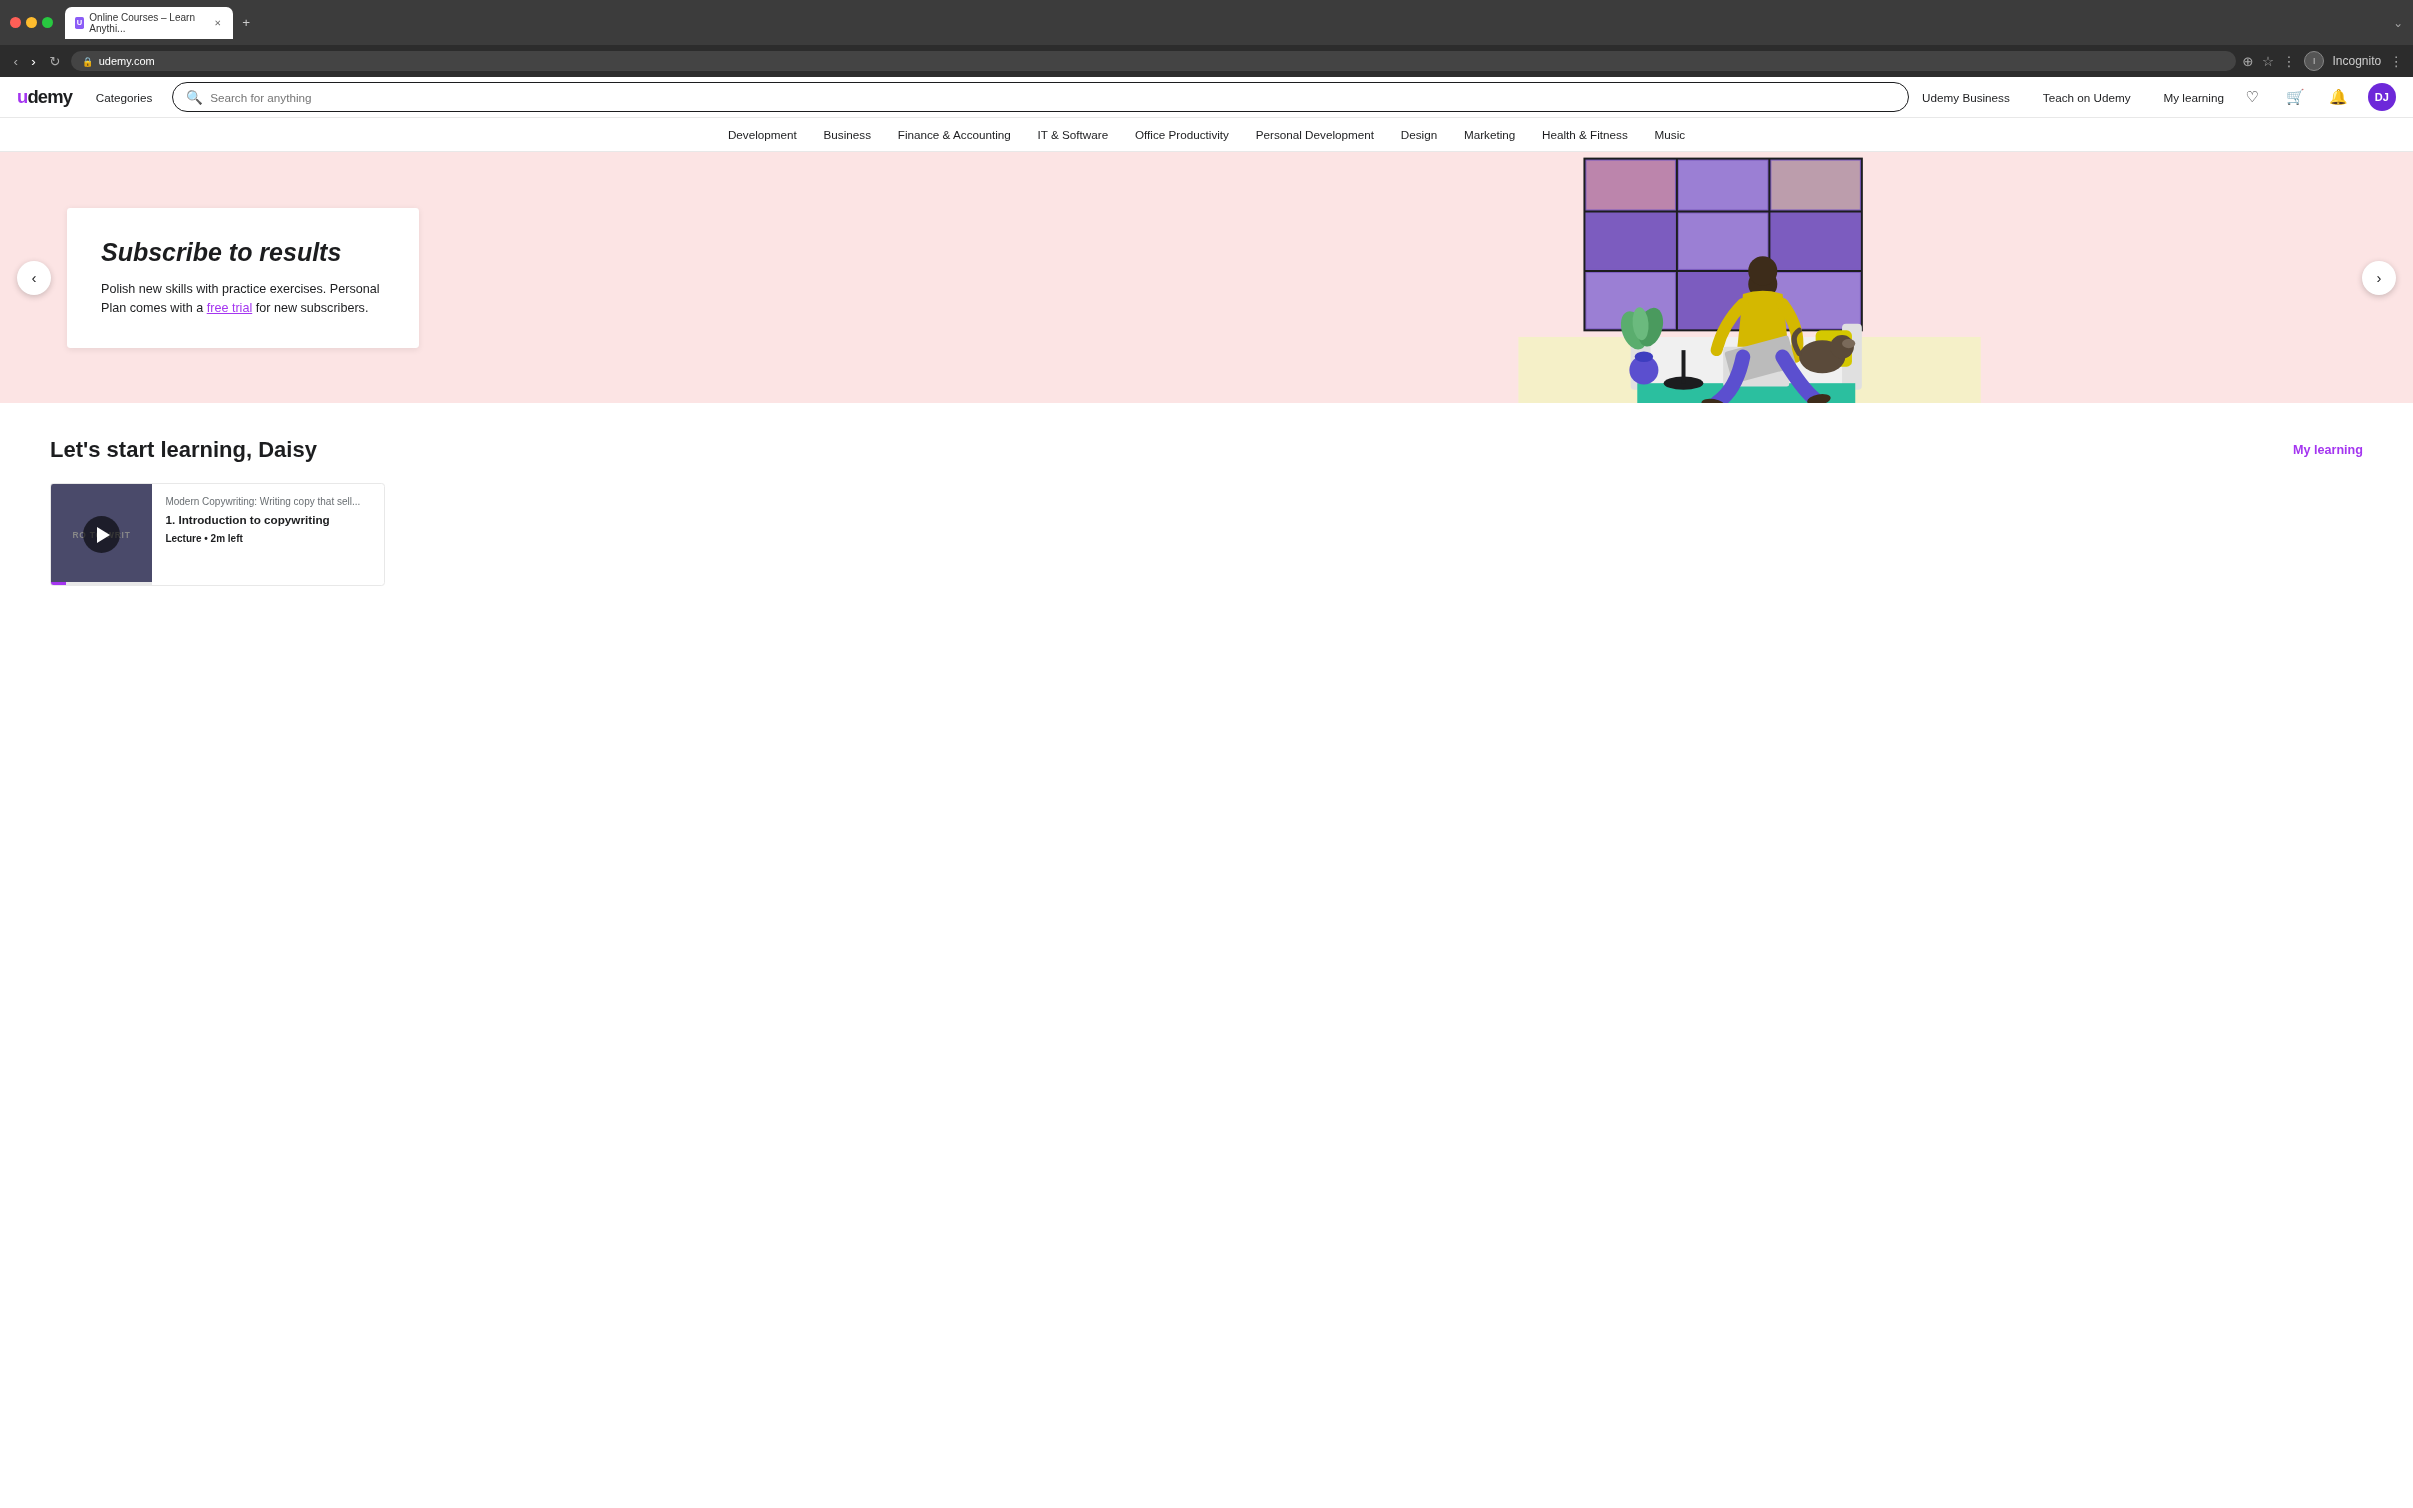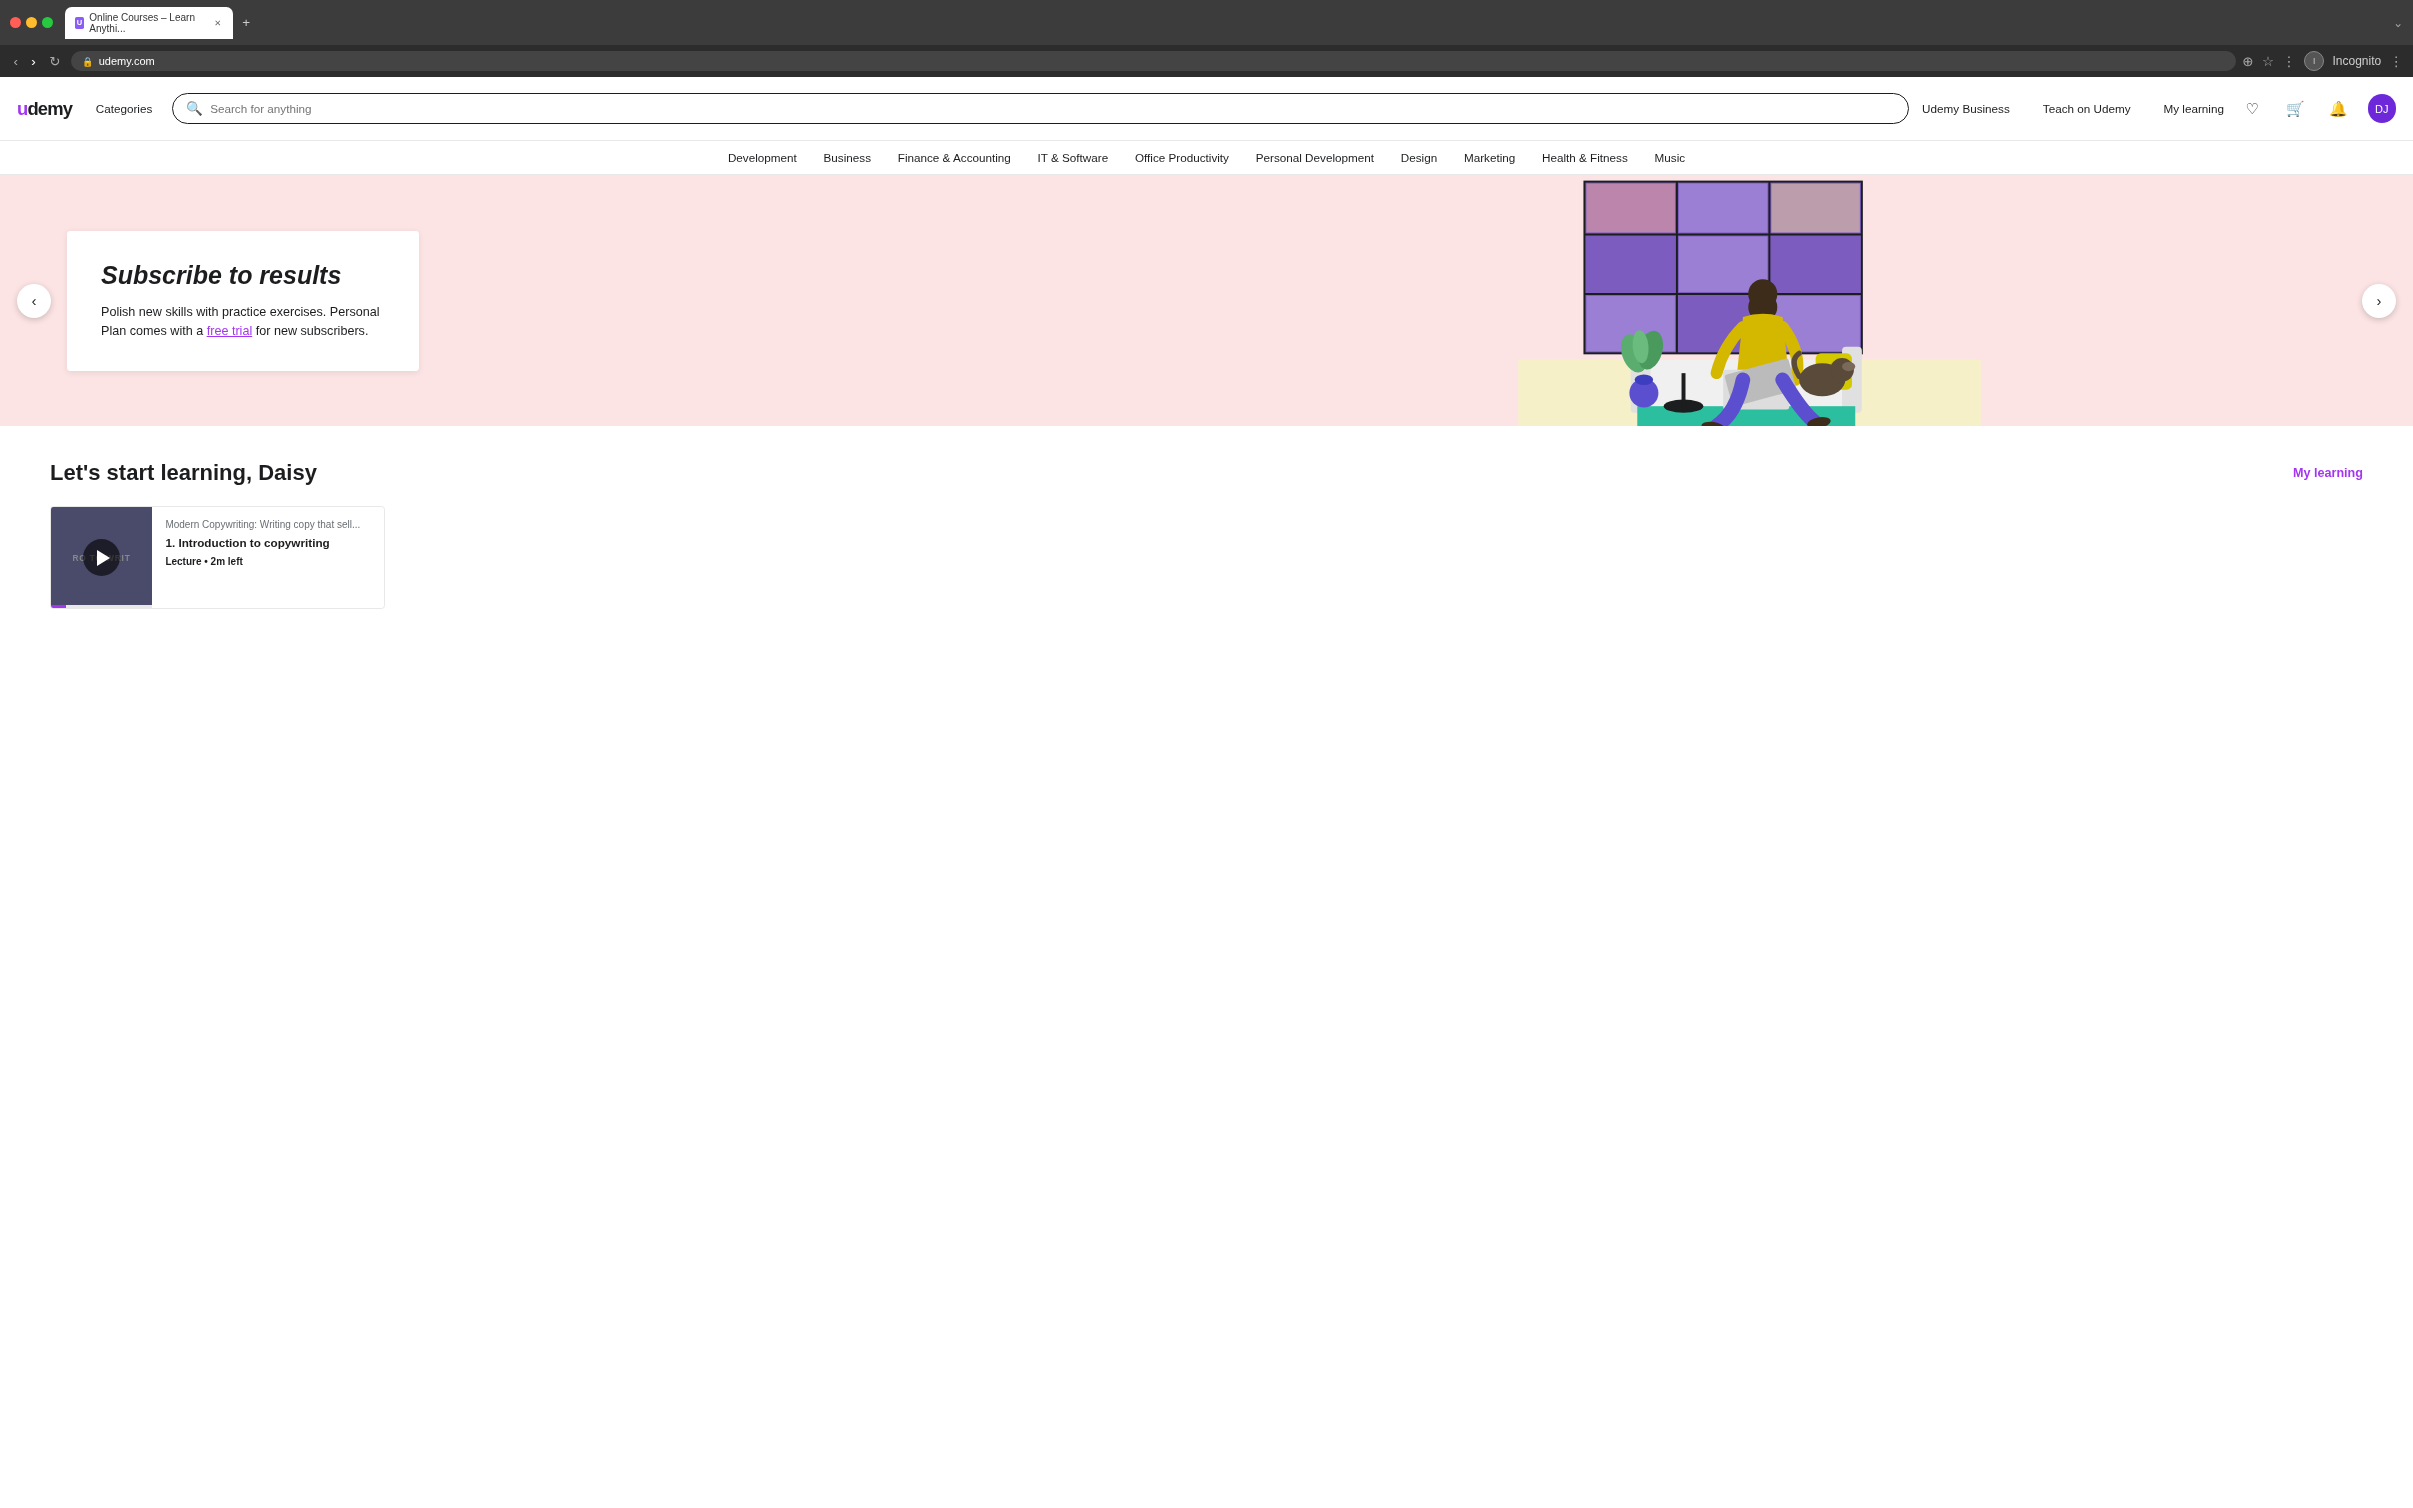--- a/index.html
+++ b/index.html
@@ -128,21 +128,21 @@
     }
 
     
     .udemy-site { background: #fff; }
 
     
     .top-nav {
       display: flex;
       align-items: center;
       padding: 0 17px;
-      height: 64px;
+      height: 41px;
       border-bottom: 0.8px solid #e8e8e8;
       gap: 13.4px;
       background: #fff;
     }
     .udemy-logo {
       font-size: 18.4px;
       font-weight: 900;
       color: #1c1d1f;
       text-decoration: none;
       letter-spacing: -0.8px;
@@ -198,21 +198,21 @@
     .user-avatar {
       width: 28.5px;
       height: 28.5px;
       border-radius: 50%;
       background: #6d28d9;
       display: flex;
       align-items: center;
       justify-content: center;
       color: white;
       font-size: 11px;
-      font-weight: 400;
+      font-weight: 700;
       cursor: pointer;
     }
 
     
     .category-nav {
       display: flex;
       align-items: center;
       justify-content: center;
       gap: 0;
       border-bottom: 0.8px solid #e8e8e8;

